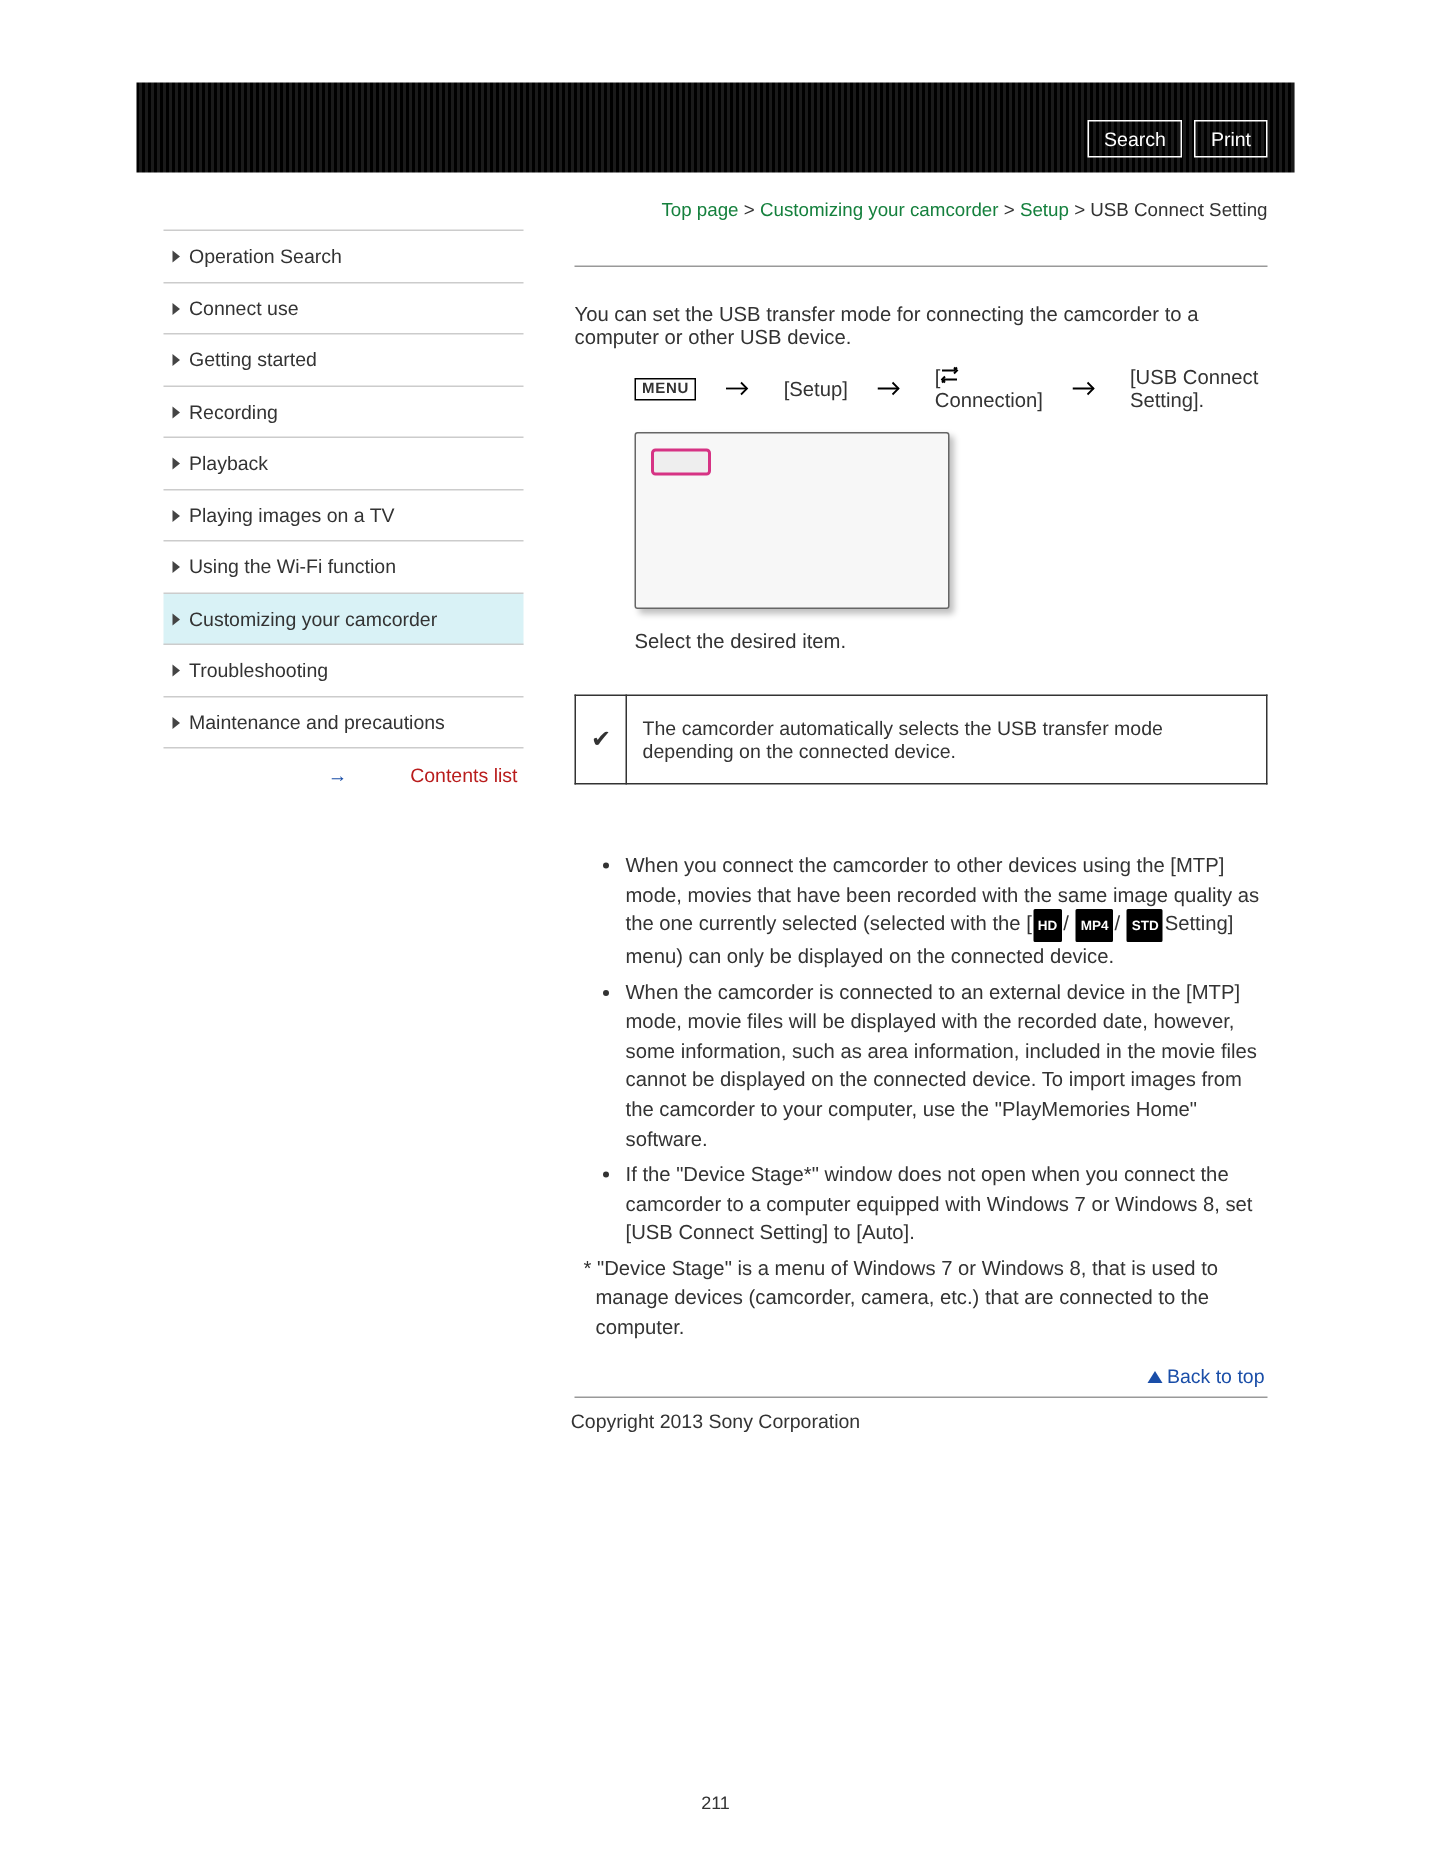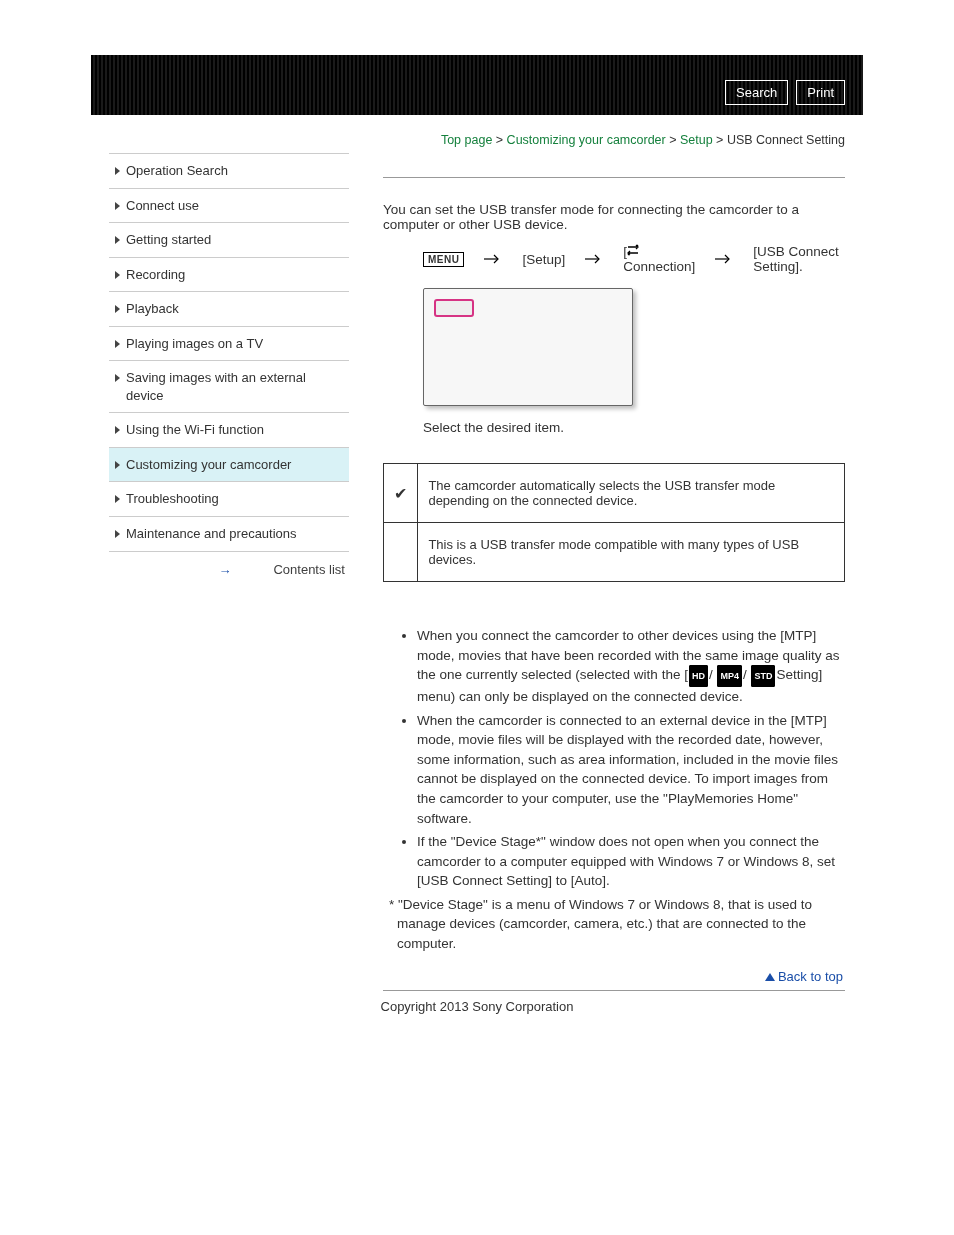--- a/index.html
+++ b/index.html
@@ -14,21 +14,21 @@
   .layout { display:flex; align-items:flex-start; }
   .sidebar { width:258px; flex:0 0 258px; padding:6px 0 0 18px; }
   .sidebar ul { list-style:none; border-top:1px solid #ccc; }
   .sidebar li { border-bottom:1px solid #ccc; padding:8px 6px 8px 6px; font-size:13px;
     display:flex; align-items:flex-start; gap:6px; cursor:pointer; line-height:1.35; }
   .sidebar li.active { background:#d9f2f6; }
   .caret { width:0; height:0; border-top:4px solid transparent; border-bottom:4px solid transparent;
     border-left:5px solid #444; margin-top:5px; flex:0 0 auto; }
   .contents-link { display:flex; justify-content:flex-end; align-items:center; gap:4px;
     padding:10px 4px 0 0; font-size:13px; }
-  .contents-link a { color:#404040; text-decoration:none;margin-left:40px; }
+  .contents-link a { color:#b91c1c; text-decoration:none;margin-left:40px; }
   .arrow-right { display:inline-block; color:#1a4ea8; font-weight:bold; letter-spacing:-2px; }
   .main { flex:1; padding:30px 18px 0 34px; }
   .hr { border:none; border-top:1px solid #999; margin:0 0 24px 0; }
   .intro { font-size:13.5px; margin-bottom:12px; }
   .steprow { display:flex; align-items:center; gap:20px; margin-left:40px; font-size:13.5px; margin-bottom:14px; }
   .menubox, .connicon, .arrowicon { display:inline-flex; align-items:center; }
   .menubox { border:1px solid #000; padding:1px 4px; font-size:10px; font-weight:bold; letter-spacing:0.5px; }
   .arrowicon svg, .connicon svg { display:block; }
   .screenshot { width:210px; height:118px; margin:6px 0 14px 40px; border:1px solid #666;
     box-shadow:3px 3px 4px rgba(0,0,0,0.25); border-radius:2px; background:#f7f7f7; position:relative; }
@@ -90,24 +90,20 @@
         <li>
             <span class="caret"></span>
             <span>Playback</span>
           </li>
         <li>
             <span class="caret"></span>
             <span>Playing images on a TV</span>
           </li>
         <li>
             <span class="caret"></span>
-            <span>Saving images with an external device</span>
-          </li>
-        <li>
-            <span class="caret"></span>
             <span>Using the Wi-Fi function</span>
           </li>
         <li class="active">
             <span class="caret"></span>
             <span>Customizing your camcorder</span>
           </li>
         <li>
             <span class="caret"></span>
             <span>Troubleshooting</span>
           </li>
@@ -158,24 +154,20 @@
       <div class="screenshot"></div>
 
       <p class="selectline">Select the desired item.</p>
 
       <table class="opts">
         <tbody>
             <tr>
           <td class="mark">✔</td>
           <td>The camcorder automatically selects the USB transfer mode depending on the connected device.</td>
         </tr>
-        <tr>
-          <td class="mark"></td>
-          <td>This is a USB transfer mode compatible with many types of USB devices.</td>
-        </tr>
       </tbody>
         </table>
 
       <div class="notes">
         <ul>
           <li>
             <span>When you connect the camcorder to other devices using the [MTP] mode, movies that have been recorded with the same image quality as the one currently selected (selected with the [</span><span class="fmt">HD</span>/ <span class="fmt">MP4</span>/ <span class="fmt">STD</span><span>Setting] menu) can only be displayed on the connected device.</span>
           </li>
           <li>When the camcorder is connected to an external device in the [MTP] mode, movie files will be displayed with the recorded date, however, some information, such as area information, included in the movie files cannot be displayed on the connected device. To import images from the camcorder to your computer, use the "PlayMemories Home" software.</li>
           <li>If the "Device Stage*" window does not open when you connect the camcorder to a computer equipped with Windows 7 or Windows 8, set [USB Connect Setting] to [Auto].</li>

